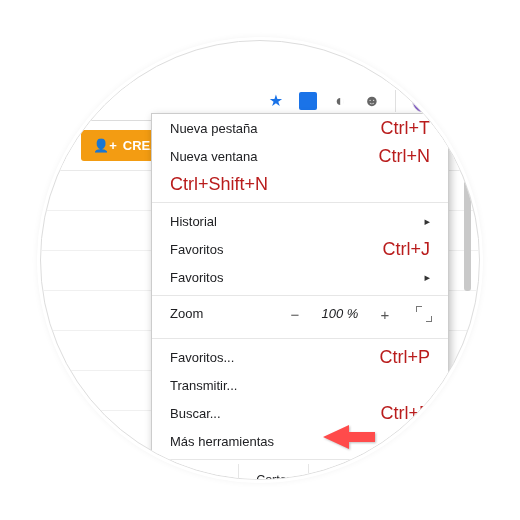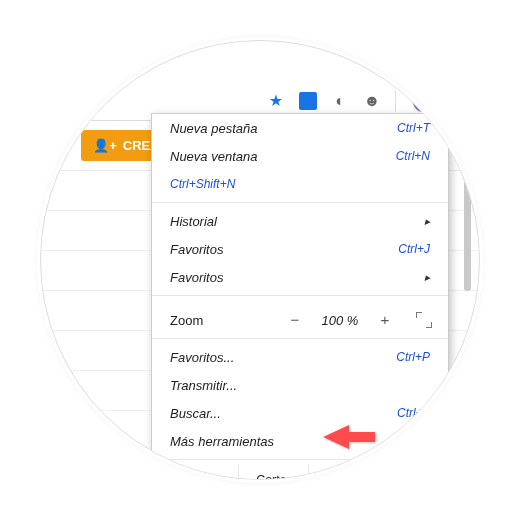--- a/index.html
+++ b/index.html
@@ -14,26 +14,26 @@
   .ext2, .ext3 { color: #666; }
   .avatar { width: 22px; height: 22px; border-radius: 50%; background: #7e57c2; color: #fff; display: flex; align-items: center; justify-content: center; font-size: 12px; border-left: 1px solid #e0e0e0; margin-left: 2px; padding-left: 0;}
   .sep { width:1px; height:22px; background:#e0e0e0; }
   .kebab { display: flex; flex-direction: column; gap: 2px; padding: 3px; border: 2px solid #4f9ee8; border-radius: 3px; }
   .kebab i { width: 3px; height: 3px; background: #5f6368; border-radius: 50%; }
   .pagebar { position: absolute; top: 80px; left: 0; right: 0; height: 50px; background: #fff; border-bottom: 1px solid #e9e9e9; display: flex; align-items: center; }
   .create-btn { margin-left: 40px; background: #f39c12; color: #fff; font-weight: 600; border: none; border-radius: 3px; padding: 8px 12px; font-size: 13px; display: flex; align-items: center; gap: 6px; }
   .rows { position: absolute; top: 130px; left: 0; right: 0; bottom: 0; }
   .rows div { height: 40px; border-bottom: 1px solid #f0f0f0; }
   .menu { position: absolute; top: 72px; left: 110px; width: 298px; background: #fff; border: 1px solid #ccc; box-shadow: 2px 3px 8px rgba(0,0,0,.25); font-size: 13px; color: #202124; z-index: 10; }
-  .mi { display: flex; align-items: center; justify-content: space-between; padding: 6px 18px; height: 28px; cursor: default; font-style: italic; }
+  .mi { display: flex; align-items: center; justify-content: space-between; padding: 6px 18px; height: 28px; cursor: default; }
   .mi .lab { flex: 1; }
-  .mi .sc { color: #1d4ed8; font-size: 12px; }
+  .mi .sc { color: #b91c1c; font-size: 18px; }
   .sub::after { content: "▸"; color: #333; font-size: 11px; margin-left: 6px; }
   .divider { height: 1px; background: #e6e6e6; margin: 4px 0; }
-  .zoom { display: flex; align-items: flex-end; padding: 6px 16px 6px 18px; height: 34px; gap: 14px; }
+  .zoom { display: flex; align-items: flex-start; padding: 6px 16px 6px 18px; height: 34px; gap: 14px; }
   .zoom .lab { flex: 1; }
   .zoom .zbtn { width: 18px; text-align: center; color: #555; font-size: 15px; }
   .zoom .pct { min-width: 44px; text-align: center; font-style: italic; }
   .fs { width: 16px; height: 16px; position: relative; margin-left: 8px; }
   .fs::before, .fs::after { content: ""; position: absolute; width: 5px; height: 5px; border: 1.5px solid #777; }
   .fs::before { top: 0; left: 0; border-right: none; border-bottom: none; }
   .fs::after { bottom: 0; right: 0; border-left: none; border-top: none; }
   .edit { display: flex; align-items: center; height: 32px; }
   .edit .lab { padding-left: 18px; flex: 0 0 86px; }
   .edit .eb { flex: 1; text-align: center; border-left: 1px solid #e6e6e6; height: 100%; display: flex; align-items: center; justify-content: center; font-size: 12.5px; }

